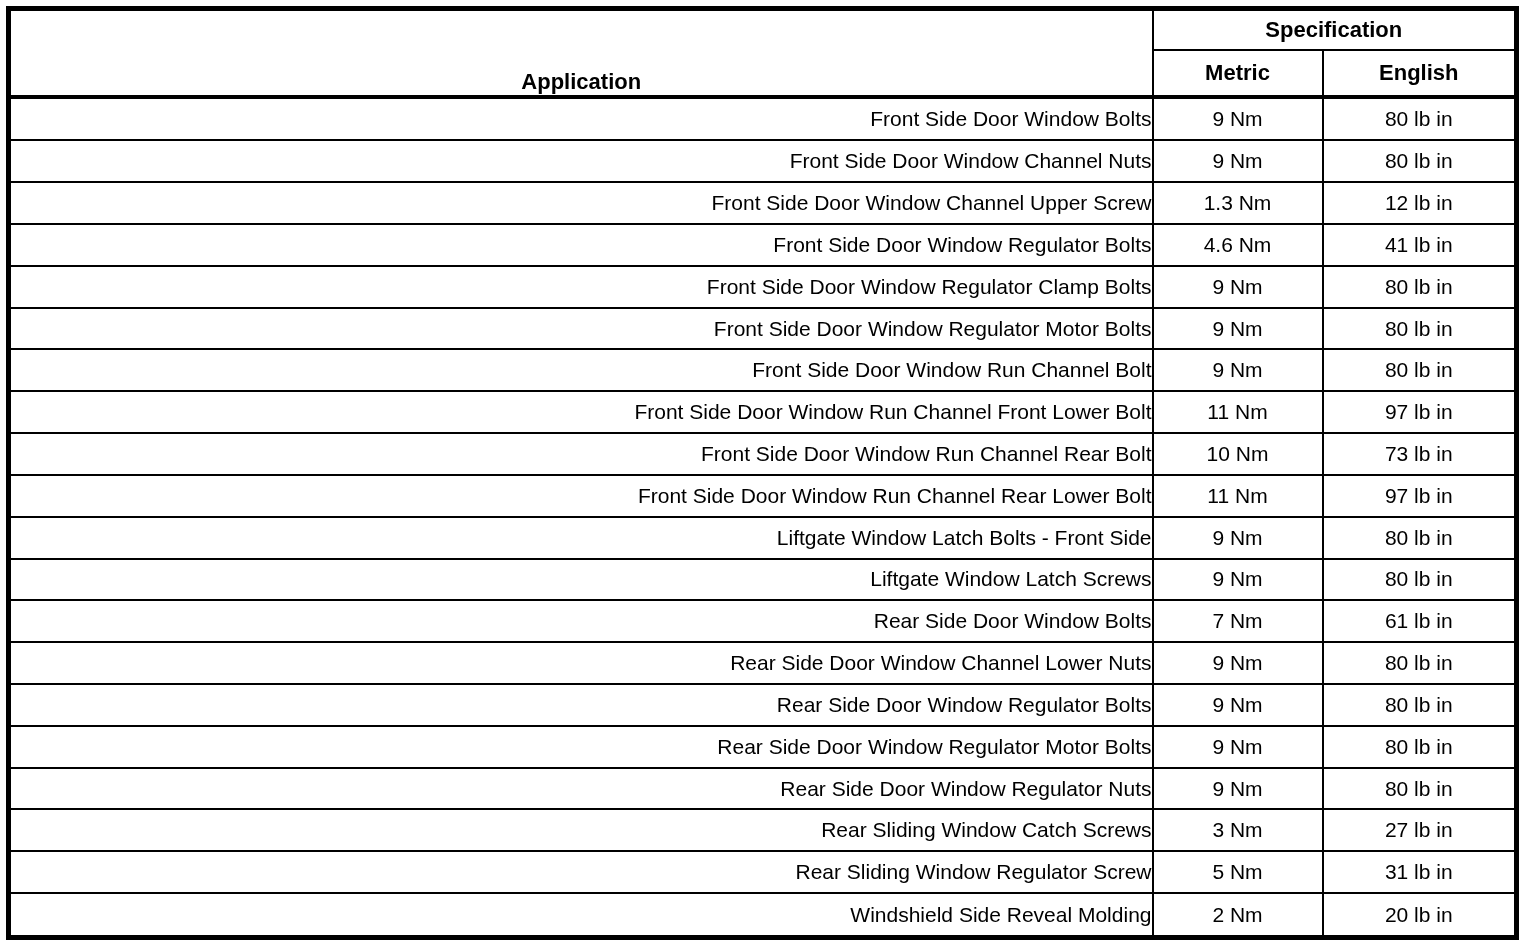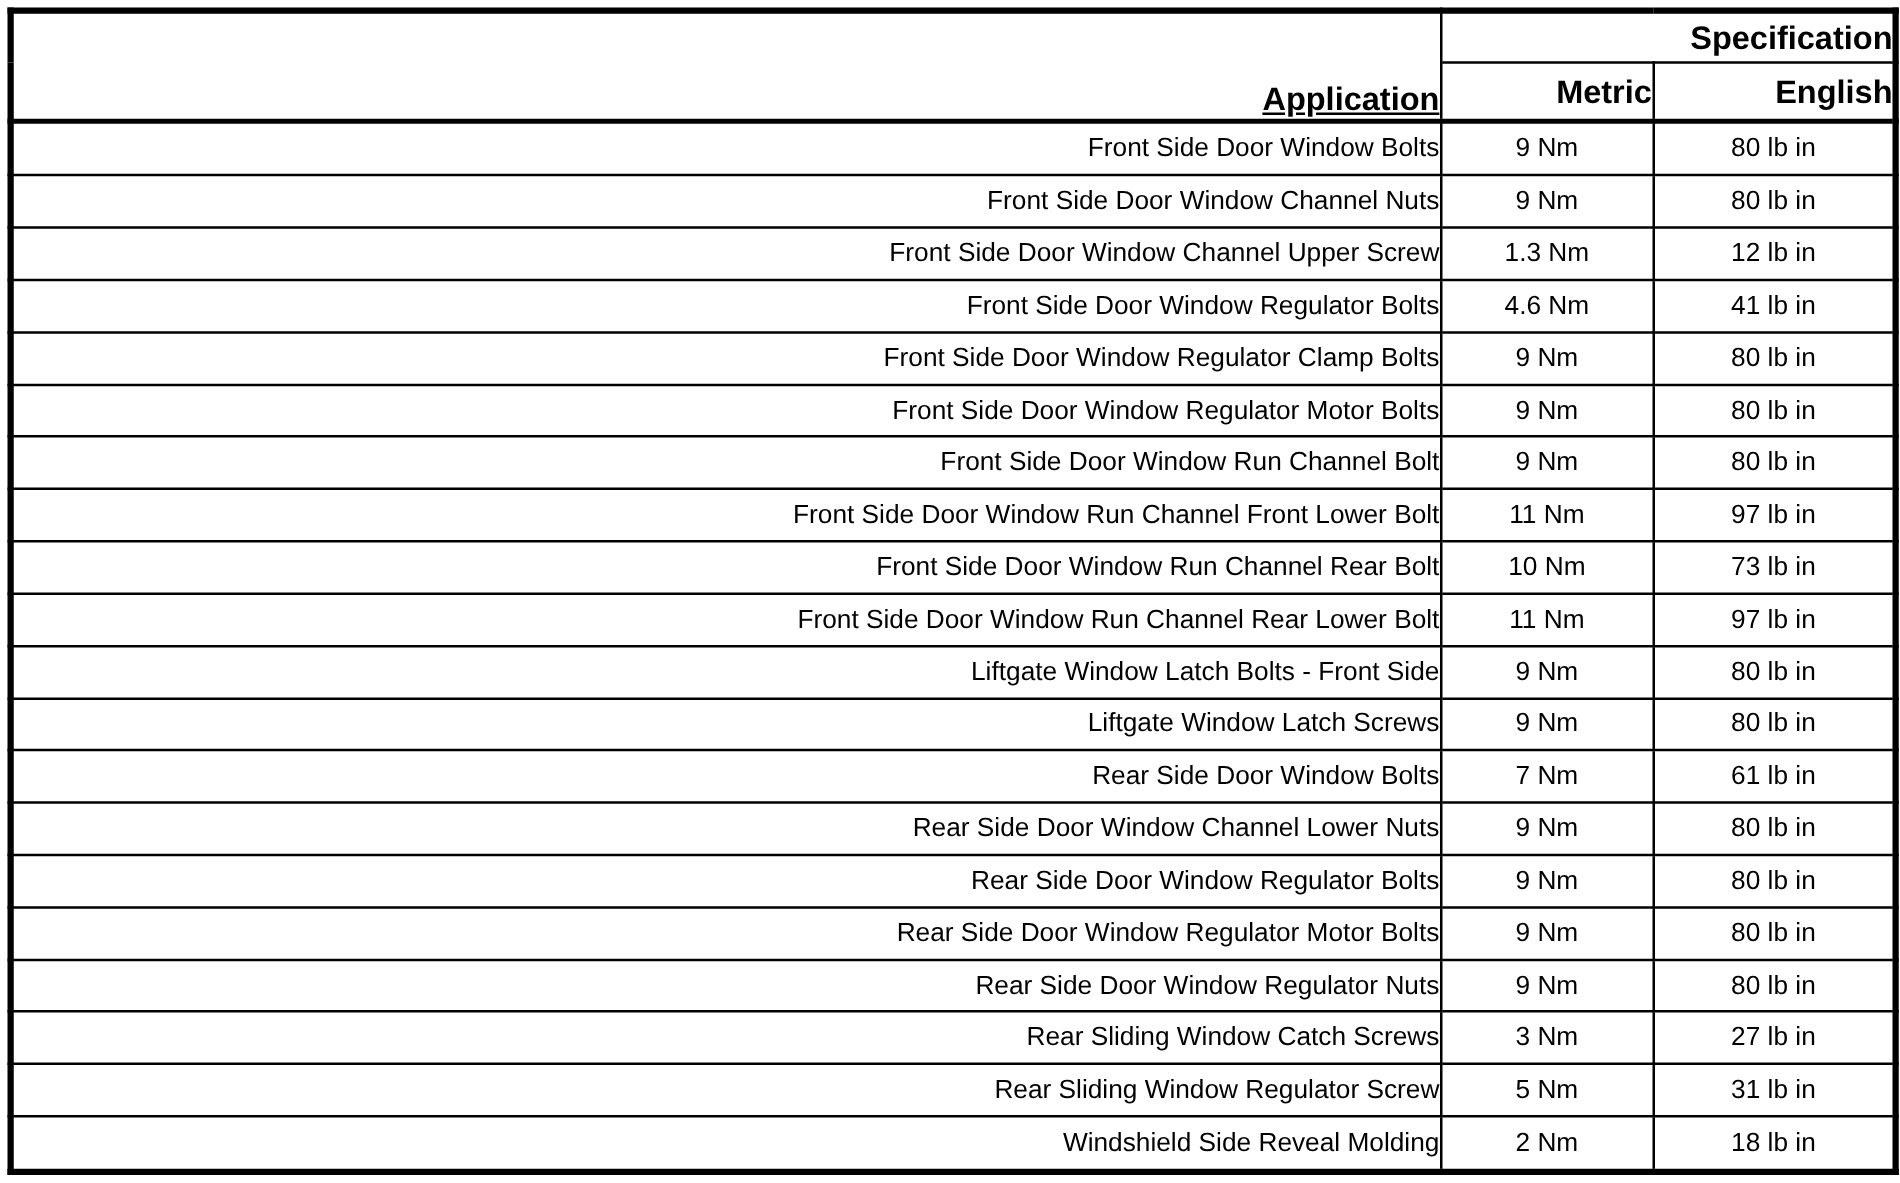--- a/index.html
+++ b/index.html
@@ -33,34 +33,33 @@
     border: 2px solid #000000;
     padding: 0;
     overflow: hidden;
     white-space: nowrap;
   }
   thead {
     border-bottom: 4px solid #000000;
   }
   th {
     font-weight: bold;
-    font-size: 26px;
-    text-align: right;
+    font-size: 22px;
+    text-align: center;
     vertical-align: middle;
   }
   tr.spec-header-row th {
     height: 38px;
   }
   tr.sub-header-row th {
     height: 44px;
   }
   th.application-header {
     vertical-align: bottom;
     padding-bottom: 10px;
-    text-decoration: underline;
   }
   tbody td {
     font-size: 21px;
     font-weight: normal;
     vertical-align: middle;
   }
   td.app-cell {
     text-align: right;
     padding-left: 6px;
   }
@@ -199,17 +198,17 @@
 
   <tr>
     <td class="app-cell">Rear Sliding Window Regulator Screw</td>
     <td class="val-cell">5 Nm</td>
     <td class="val-cell">31 lb in</td>
   </tr>
 
   <tr>
     <td class="app-cell">Windshield Side Reveal Molding</td>
     <td class="val-cell">2 Nm</td>
-    <td class="val-cell">18 lb in</td>
+    <td class="val-cell">20 lb in</td>
   </tr>
 </tbody>
   </table>
 </div>
 
 </body></html>

